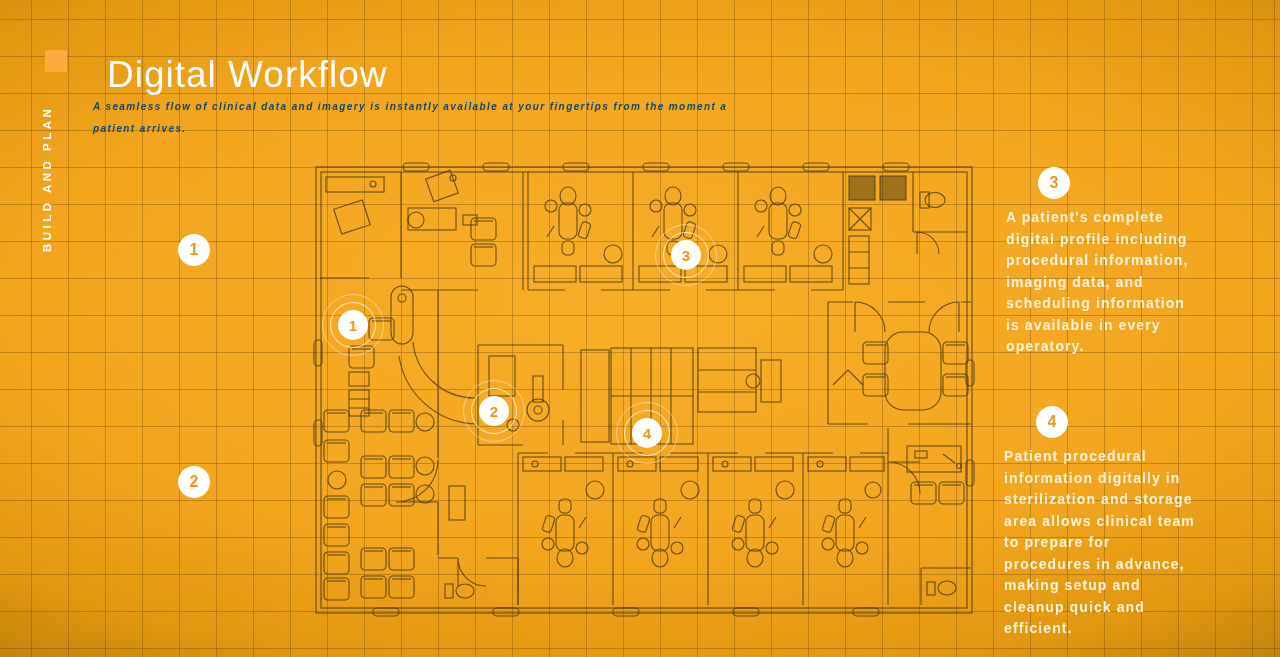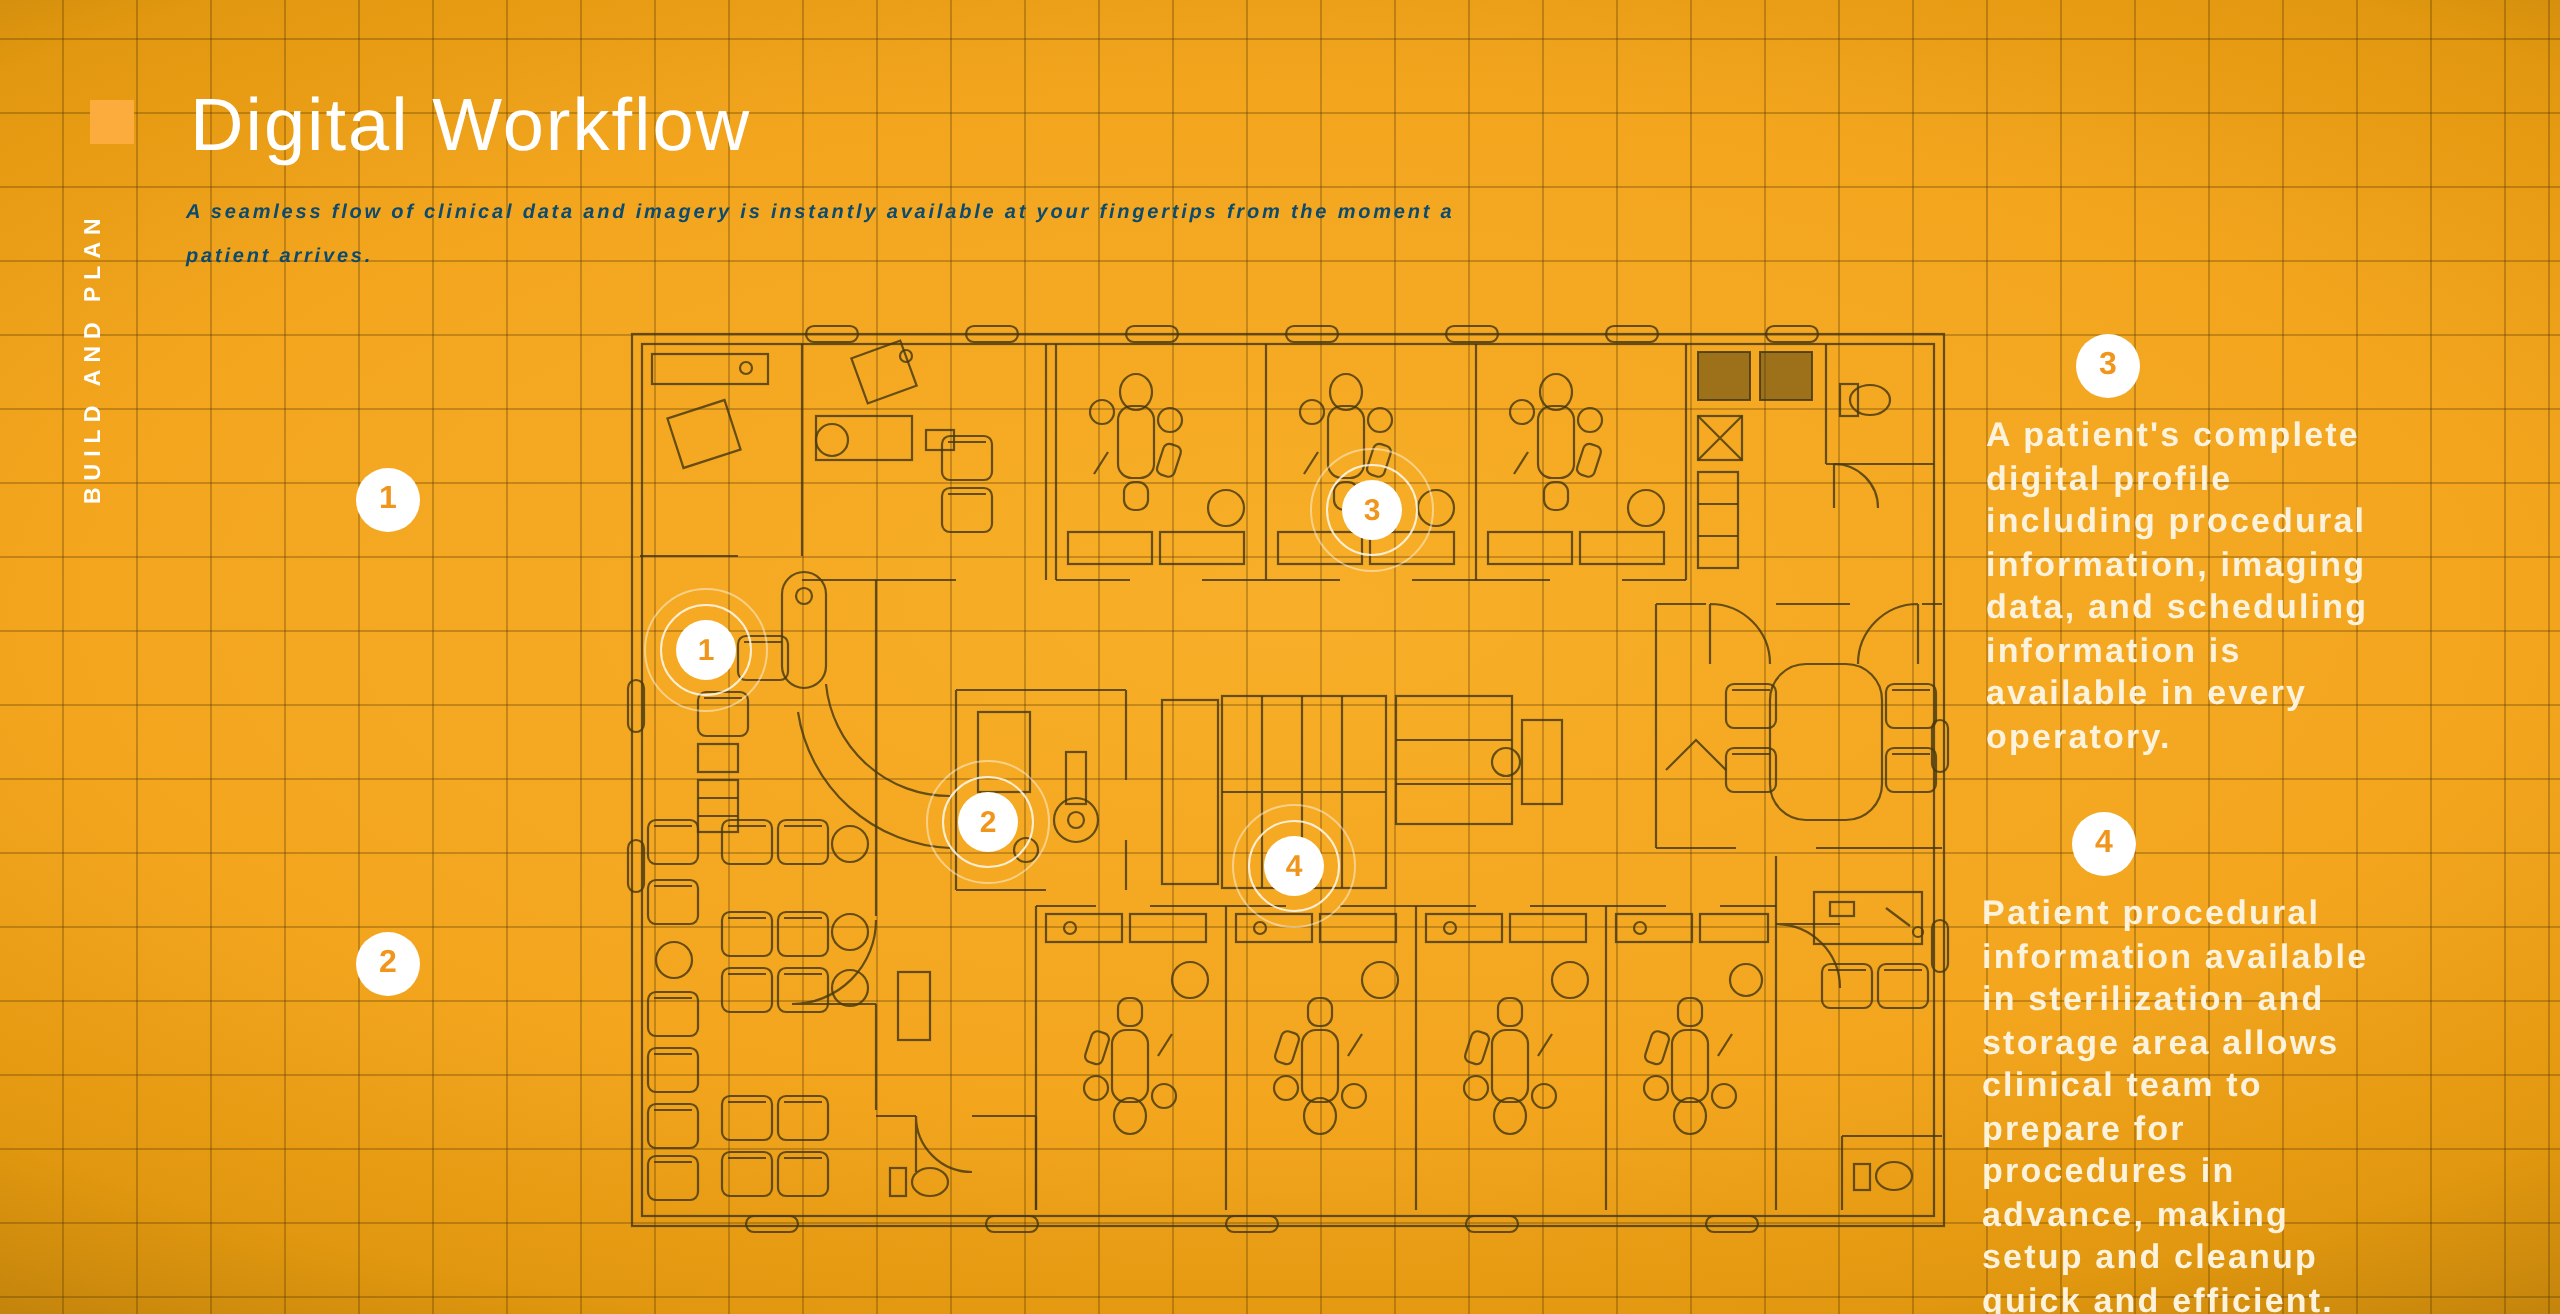--- a/index.html
+++ b/index.html
@@ -38,21 +38,21 @@
   
   .callout{position:absolute;color:#fdf3dd;}
   .callout .num-circle{
     width:32px;height:32px;border-radius:50%;background:#ffffff;
     display:flex;align-items:center;justify-content:center;
     color:#f0961c;font-size:16px;font-weight:700;margin-bottom:8px;
   }
   .callout.side-left .num-circle{margin-left:82px;}
   .callout.side-right .num-circle{margin-left:45px;}
   .callout .callout-text{
-    font-size:17px;font-weight:700;letter-spacing:1.1px;line-height:21.5px;
+    font-size:14px;font-weight:700;letter-spacing:1.1px;line-height:21.5px;padding-left:13px;
   }
   #callout-1{left:96px;top:234px;width:196px;}
   #callout-2{left:96px;top:466px;width:208px;}
   #callout-3{left:993px;top:167px;width:200px;}
   #callout-4{left:991px;top:406px;width:205px;}
 
   
   .floor-plan{position:absolute;left:313px;top:160px;}
   .floor-plan svg{display:block;}
   .plan-stroke{stroke:#453811;stroke-opacity:.82;fill:none;stroke-width:1.1;}
@@ -74,21 +74,21 @@
 </style>
 </head>
 <body>
 
 <div class="grid-overlay"></div>
 
 <div class="accent-square"></div>
 
 <div class="eyebrow">BUILD AND PLAN</div>
 
-<h1 class="page-title" style="margin:4px;">Digital Workflow</h1>
+<h1 class="page-title" style="margin:16px;">Digital Workflow</h1>
 <p class="page-subtitle" style="margin:0;">A seamless flow of clinical data and imagery is instantly available at your fingertips from the moment a patient arrives.</p>
 
 <div class="floor-plan">
   <svg width="664" height="462" viewBox="0 0 664 462">
     <defs>
       <g id="dc" class="plan-stroke">
         <ellipse cx="0" cy="-24" rx="8" ry="9"></ellipse>
         <rect x="-9" y="-17" width="18" height="36" rx="7"></rect>
         <rect x="-6" y="21" width="12" height="14" rx="5"></rect>
         <circle cx="-17" cy="-14" r="6"></circle>
@@ -311,14 +311,14 @@
 </div>
 <div class="callout side-left" id="callout-2">
   <div class="num-circle">2</div>
 </div>
 <div class="callout side-right" id="callout-3">
   <div class="num-circle">3</div>
   <div class="callout-text">A patient's complete digital profile including procedural information, imaging data, and scheduling information is available in every operatory.</div>
 </div>
 <div class="callout side-right" id="callout-4">
   <div class="num-circle">4</div>
-  <div class="callout-text">Patient procedural information available in sterilization and storage area allows clinical team to prepare for procedures in advance, making setup and cleanup quick and efficient.</div>
+  <div class="callout-text">Patient procedural information digitally in sterilization and storage area allows clinical team to prepare for procedures in advance, making setup and cleanup quick and efficient.</div>
 </div>
 
 </body></html>

